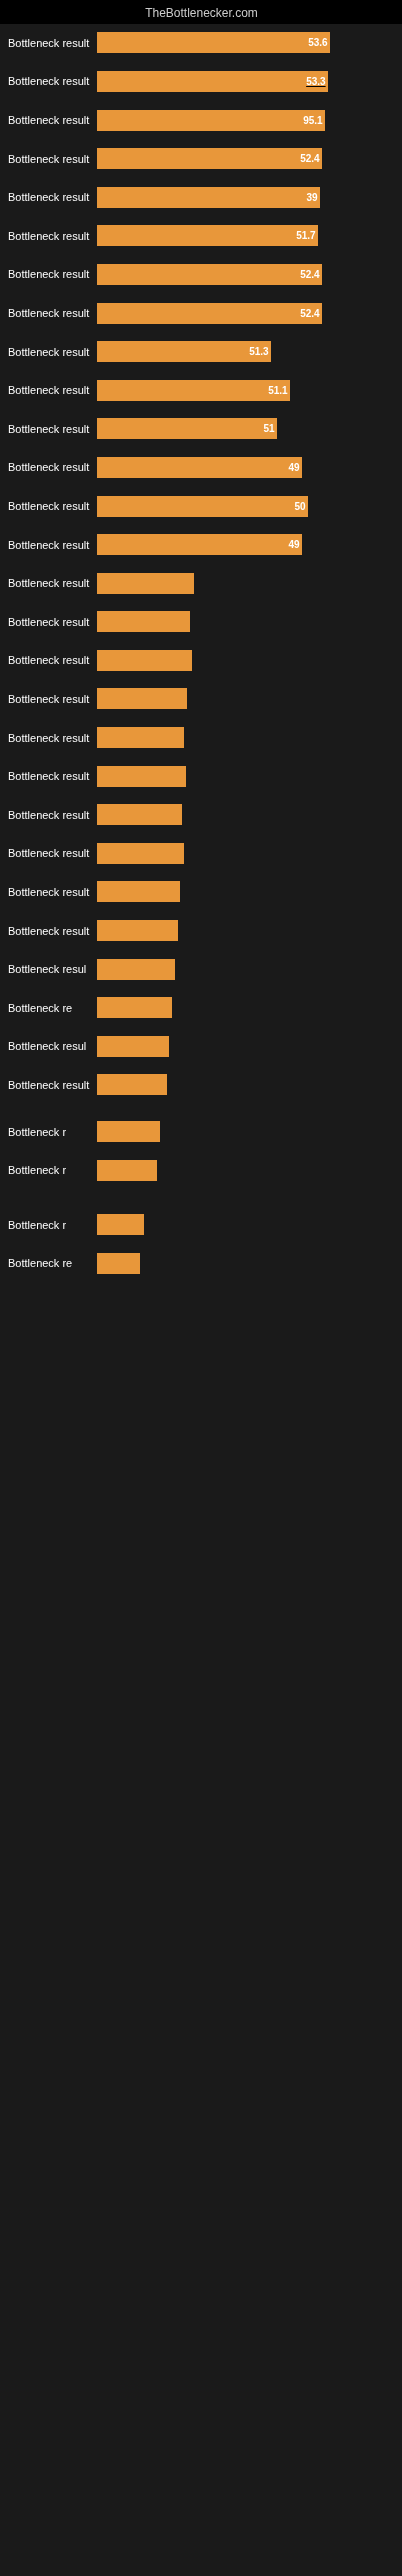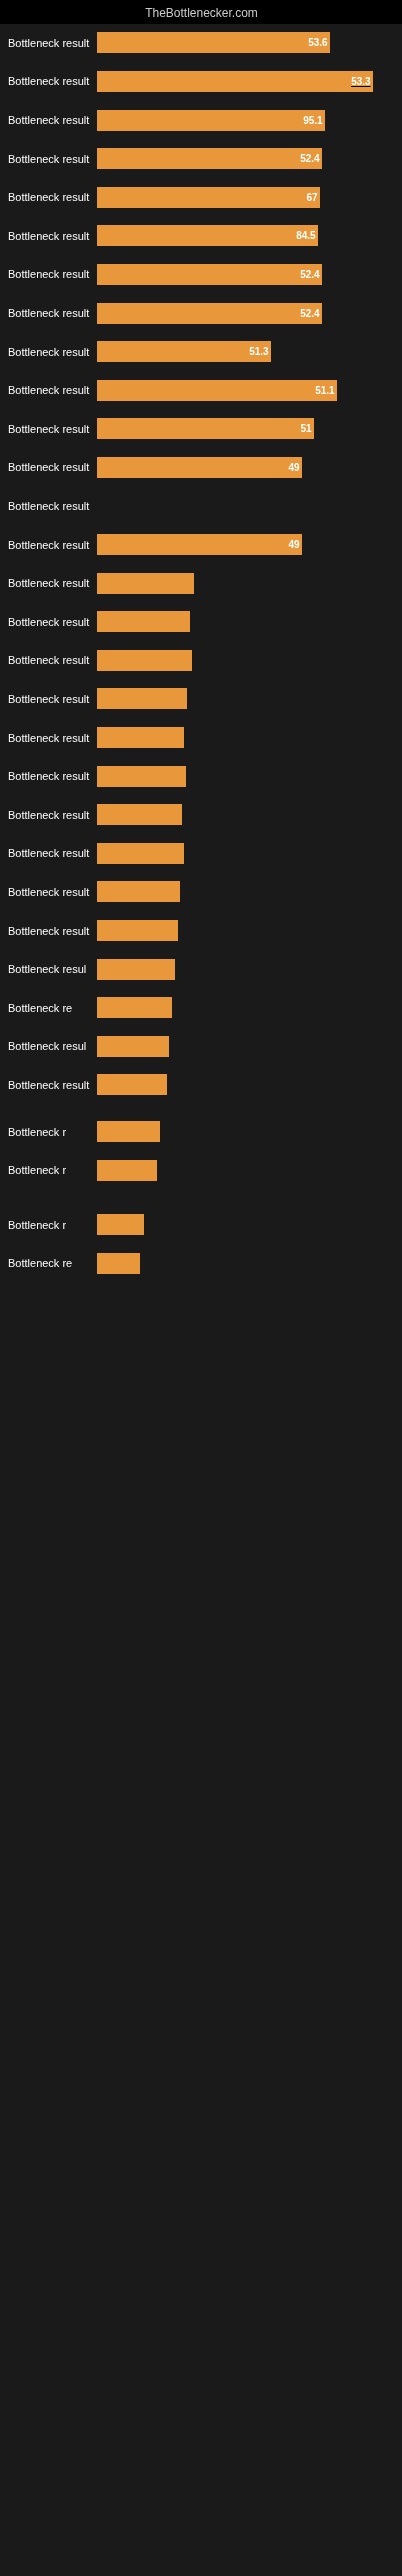--- a/index.html
+++ b/index.html
@@ -72,21 +72,21 @@
       <div class="bar-wrapper">
         <div class="bar" style="width: 233px;">
           <span class="bar-value">53.6</span>
         </div>
       </div>
     </div>
     <div class="spacer"></div>
     <div class="bar-row">
       <div class="bar-label">Bottleneck result</div>
       <div class="bar-wrapper">
-        <div class="bar" style="width: 276px; text-decoration: underline;">
+        <div class="bar" style="width: 231px; text-decoration: underline;">
           <span class="bar-value">53.3</span>
         </div>
       </div>
     </div>
     <div class="spacer"></div>
     <div class="bar-row">
       <div class="bar-label">Bottleneck result</div>
       <div class="bar-wrapper">
         <div class="bar" style="width: 228px;">
           <span class="bar-value">95.1</span>
@@ -100,30 +100,30 @@
         <div class="bar" style="width: 225px;">
           <span class="bar-value">52.4</span>
         </div>
       </div>
     </div>
     <div class="spacer"></div>
     <div class="bar-row">
       <div class="bar-label">Bottleneck result</div>
       <div class="bar-wrapper">
         <div class="bar" style="width: 223px;">
-          <span class="bar-value">67</span>
+          <span class="bar-value">39</span>
         </div>
       </div>
     </div>
     <div class="spacer"></div>
     <div class="bar-row">
       <div class="bar-label">Bottleneck result</div>
       <div class="bar-wrapper">
         <div class="bar" style="width: 221px;">
-          <span class="bar-value">84.5</span>
+          <span class="bar-value">51.7</span>
         </div>
       </div>
     </div>
     <div class="spacer"></div>
     <div class="bar-row">
       <div class="bar-label">Bottleneck result</div>
       <div class="bar-wrapper">
         <div class="bar" style="width: 225px;">
           <span class="bar-value">52.4</span>
         </div>
@@ -144,46 +144,51 @@
       <div class="bar-wrapper">
         <div class="bar" style="width: 174px;">
           <span class="bar-value">51.3</span>
         </div>
       </div>
     </div>
     <div class="spacer"></div>
     <div class="bar-row">
       <div class="bar-label">Bottleneck result</div>
       <div class="bar-wrapper">
-        <div class="bar" style="width: 240px; text-align: right;">
+        <div class="bar" style="width: 193px; text-align: right;">
           <span class="bar-value">51.1</span>
         </div>
       </div>
     </div>
     <div class="spacer"></div>
     <div class="bar-row">
       <div class="bar-label">Bottleneck result</div>
       <div class="bar-wrapper">
-        <div class="bar" style="width: 217px; text-align: right;">
+        <div class="bar" style="width: 180px; text-align: right;">
           <span class="bar-value">51</span>
         </div>
       </div>
     </div>
     <div class="spacer"></div>
     <div class="bar-row">
       <div class="bar-label">Bottleneck result</div>
       <div class="bar-wrapper">
         <div class="bar" style="width: 205px;">
           <span class="bar-value">49</span>
         </div>
       </div>
     </div>
     <div class="spacer"></div>
     <div class="bar-row">
       <div class="bar-label">Bottleneck result</div>
+      <div class="bar-wrapper">
+        <div class="bar" style="width: 211px;">
+          <span class="bar-value">50</span>
+        </div>
+      </div>
     </div>
     <div class="spacer"></div>
     <div class="bar-row">
       <div class="bar-label">Bottleneck result</div>
       <div class="bar-wrapper">
         <div class="bar" style="width: 205px;">
           <span class="bar-value">49</span>
         </div>
       </div>
     </div>

